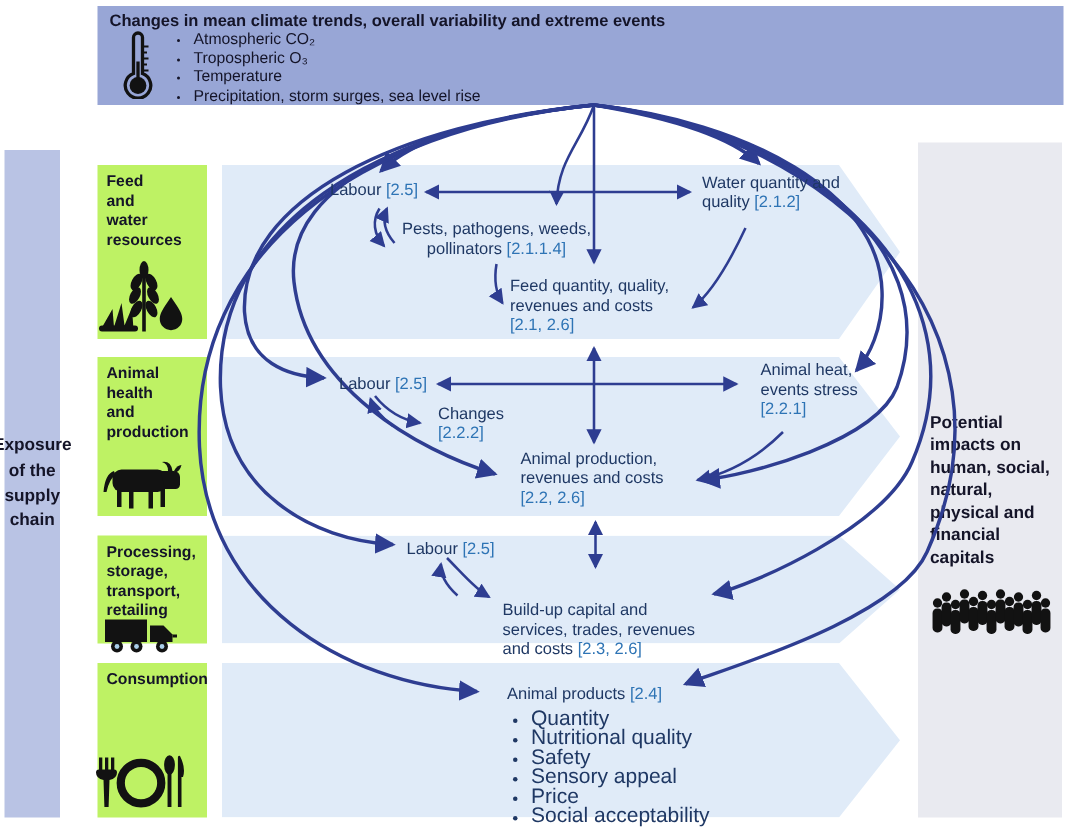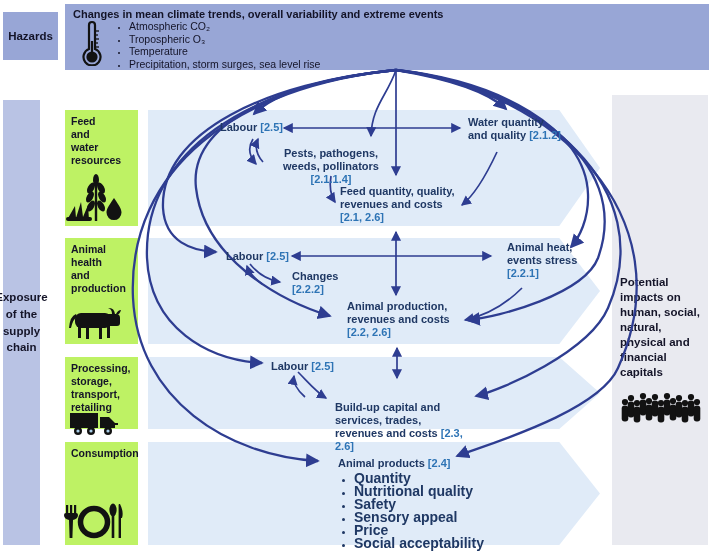--- a/index.html
+++ b/index.html
@@ -21,33 +21,32 @@
   .stage-box{left:65px;width:73px;background:#bef264;display:flex;flex-direction:column;justify-content:space-between;
              box-sizing:border-box;padding:5px 21px 4px 6px;}
   .stage-box .lbl{font-size:10.5px;font-weight:bold;line-height:1.25;}
   .stage-box .ic{align-self:center;}
   
   .band{left:148px;width:452px;background:#e0ebf8;clip-path:polygon(0 0,91% 0,100% 50%,91% 100%,0 100%);}
   
   #impacts-panel{left:612px;top:95px;width:96px;height:450px;background:#e9eaf0;box-sizing:border-box;padding:180px 6px 0 8px;}
   #impacts-panel .lbl{font-size:11.5px;font-weight:bold;line-height:1.3;}
   
-  .node{position:absolute;font-size:11px;line-height:13px;color:#1f3864;z-index:6;font-weight:bold;}
+  .node{position:absolute;font-size:11px;line-height:13px;color:#1f3864;z-index:6;}
   .node .ref{color:#2e74b5;}
   #products-list{margin:2px 0 0 0;padding-left:16px;font-size:14px;line-height:12.9px;color:#1f3864;}
   #products-list li::marker{font-size:9px;color:#1f3864;}
   #flow-svg{position:absolute;left:0;top:0;z-index:5;pointer-events:none;}
   .ic svg{display:block;}
 </style>
 </head>
 <body>
 
 <div id="stage">
 
-  <div class="abs purple" id="hazard-label">Hazards</div>
 
   <div class="abs purple" id="hazard-panel">
     <div id="hazard-title">Changes in mean climate trends, overall variability and extreme events</div>
     <div id="thermo" class="ic">
       <svg width="22" height="46" viewBox="0 0 22 46">
         <path d="M8,5 a3,3 0 0 1 6,0 V29 a8.5,8.5 0 1 1 -6,0 Z" fill="none" stroke="#121212" stroke-width="2.2"></path>
         <circle cx="11" cy="37" r="5.6" fill="#121212"></circle>
         <rect x="9.9" y="21" width="2.2" height="13" fill="#121212"></rect>
         <g stroke="#121212" stroke-width="1.3">
           <line x1="14" y1="11" x2="18" y2="11"></line>

